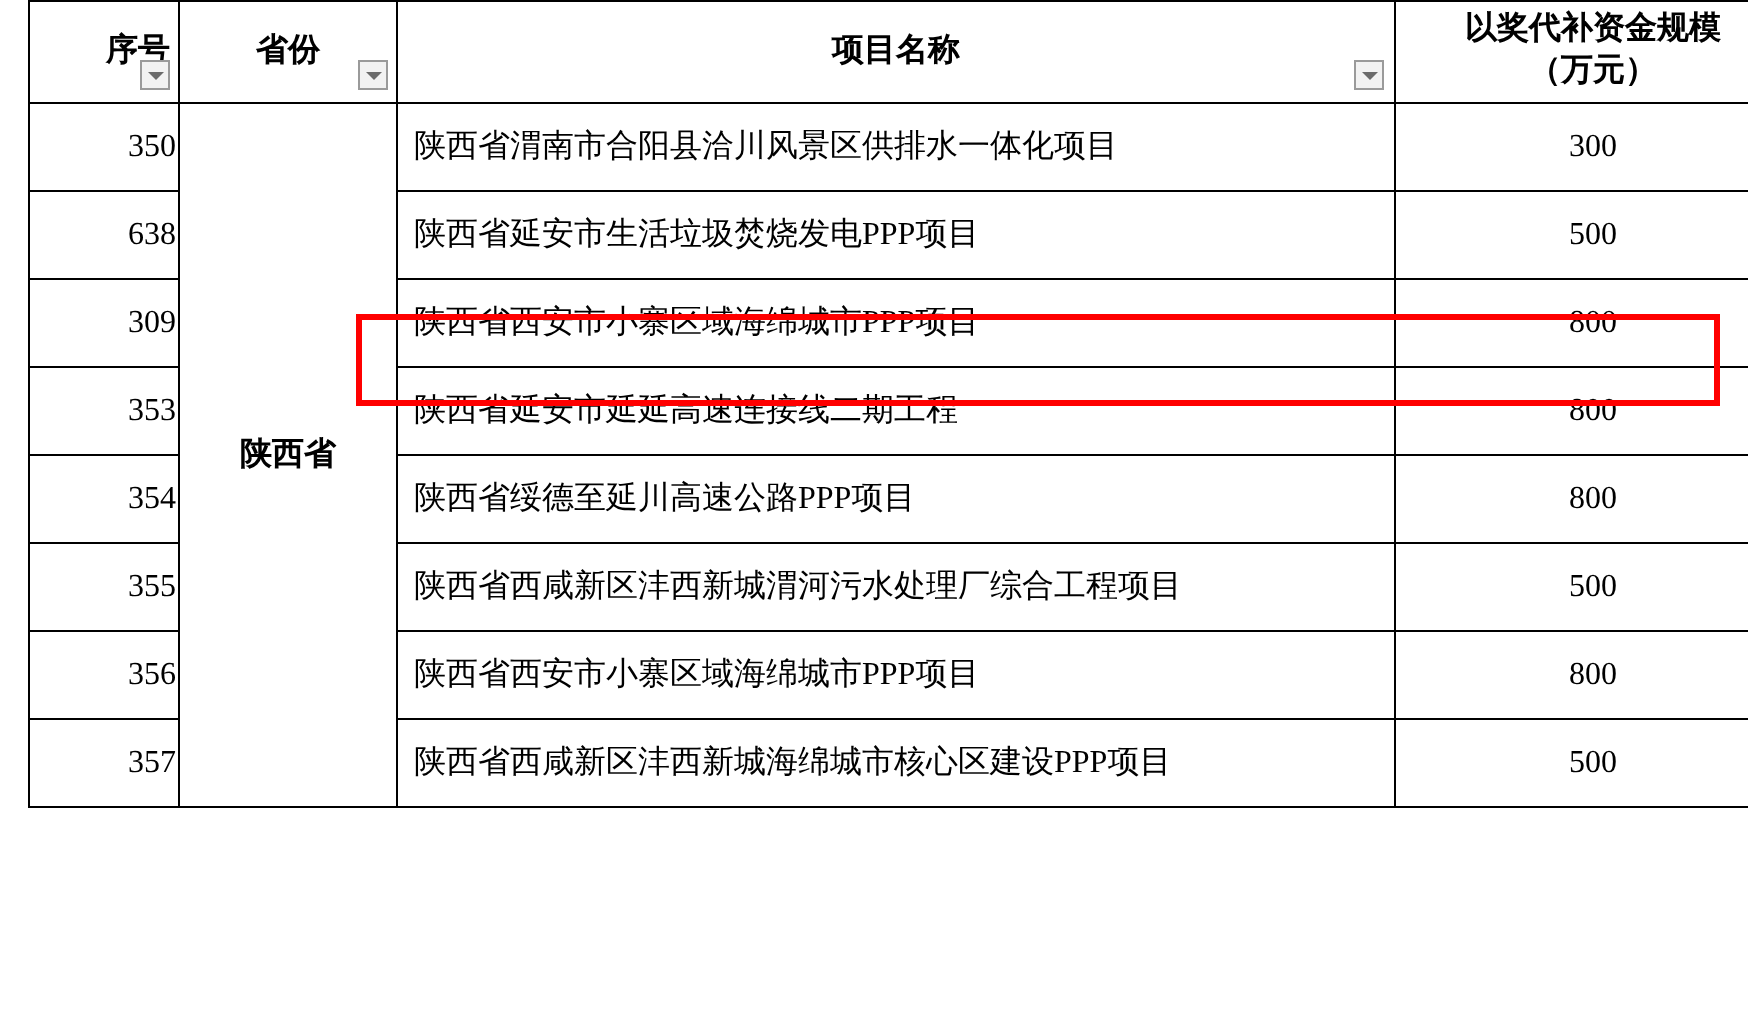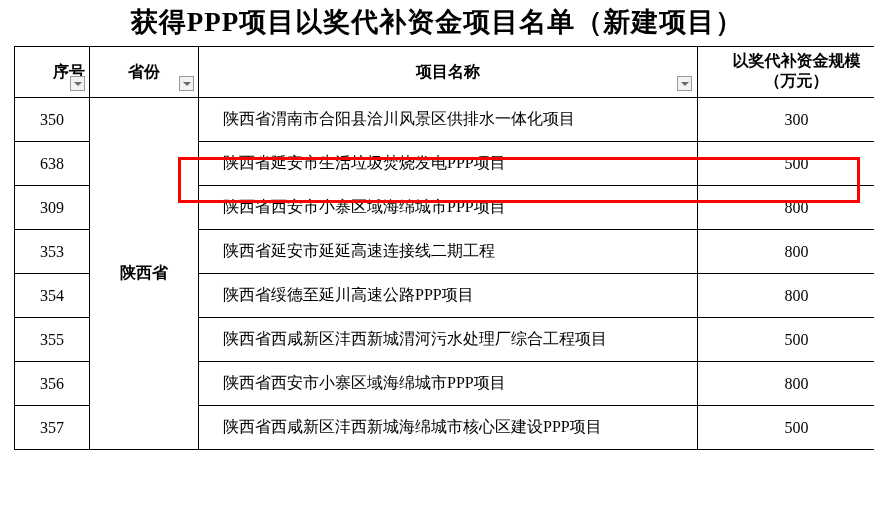--- a/index.html
+++ b/index.html
@@ -86,31 +86,31 @@
   }
   th .filter-btn { right: 5px; bottom: 6px; }
   th.col-idx .filter-btn { right: 4px; bottom: 6px; }
   th.col-prov .filter-btn { right: 4px; bottom: 6px; }
 
   tbody td {
     height: 41px;
     vertical-align: middle;
   }
   td.idx {
-    text-align: center;
+    text-align: right;
     font-size: 17px;
   }
   td.prov {
     text-align: center;
     font-size: 16px;
     font-weight: bold;
   }
   td.name {
     text-align: left;
-    padding-left: 24px;
+    padding-left: 8px;
     font-size: 16px;
     white-space: nowrap;
   }
   td.amt {
     text-align: center;
     font-size: 16px;
   }
 
   
   .highlight-box {
@@ -118,21 +118,20 @@
     border: 3px solid #ff0000;
     box-sizing: border-box;
     pointer-events: none;
   }
 </style>
 </head>
 <body>
 
 <div class="page">
 
-  <div class="doc-title">获得PPP项目以奖代补资金项目名单（新建项目）</div>
 
   <table class="data-table">
     <thead>
       <tr>
         <th class="col-idx">
           <span class="hdr-inner">序号</span>
           <span class="filter-btn"></span>
         </th>
         <th class="col-prov">
           <span class="hdr-inner">省份</span>

